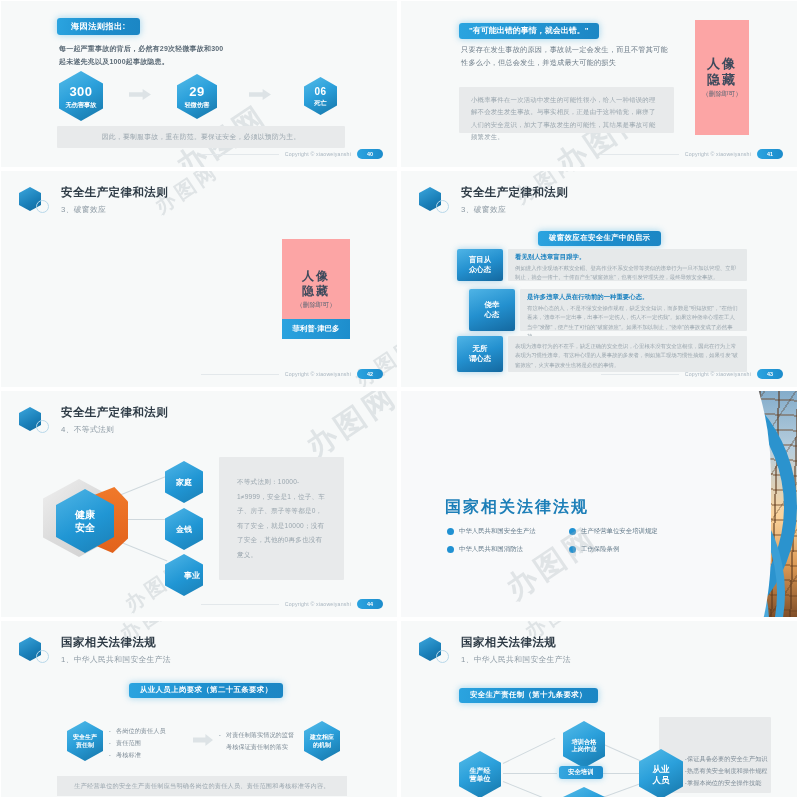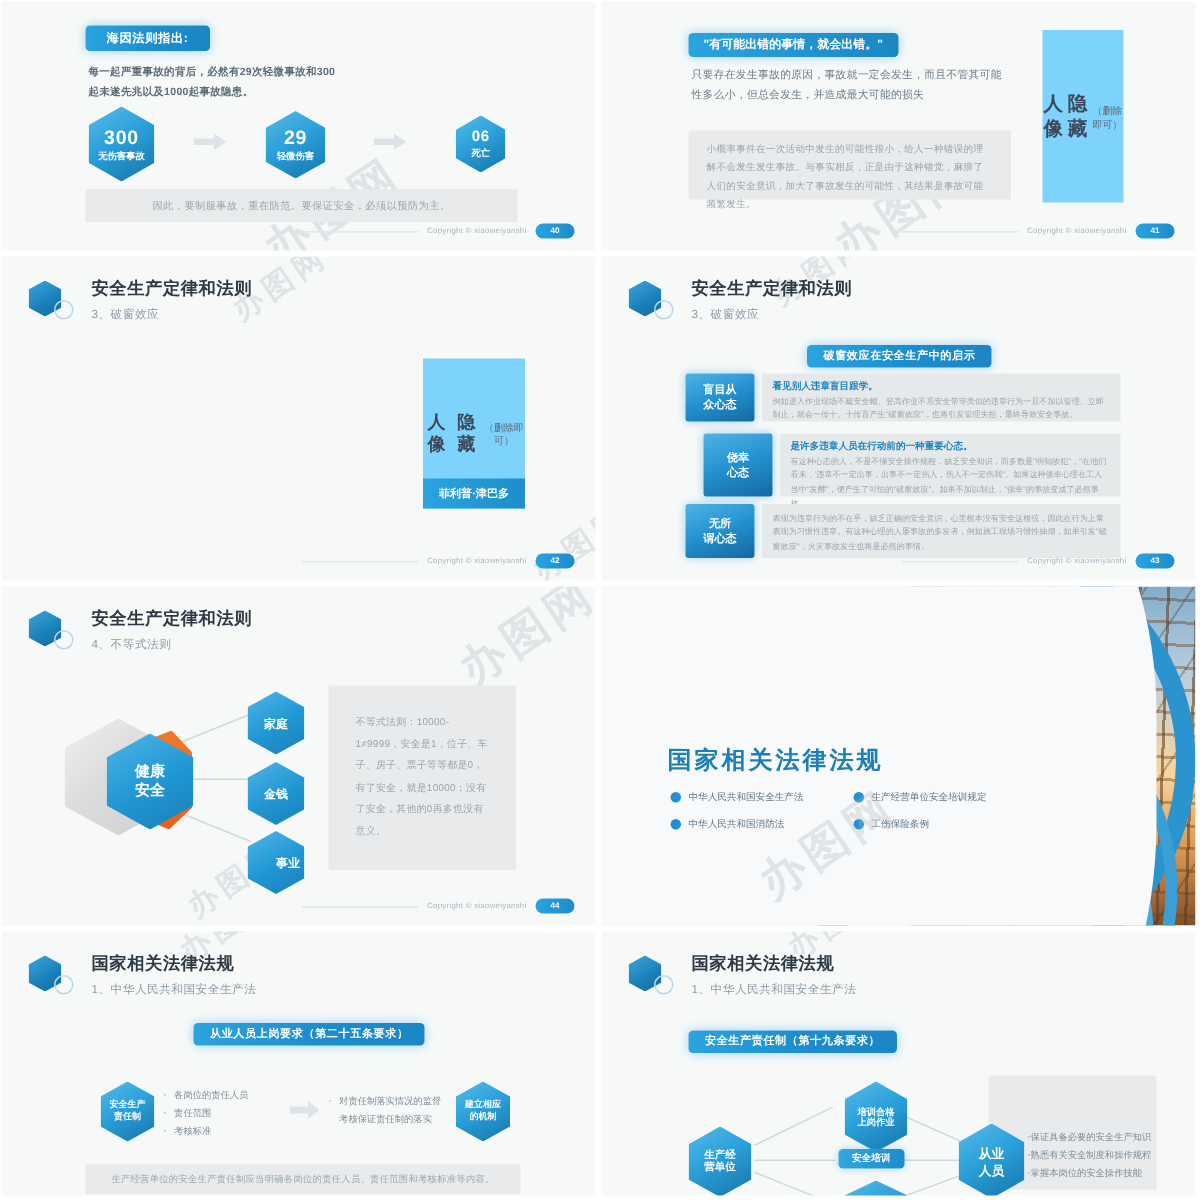--- a/index.html
+++ b/index.html
@@ -98,22 +98,22 @@
   .hexn .sml { font-size: 6.2px; margin-top: 1px; }
 
   .arrow-grey {
     position: absolute; width: 22px; height: 11px;
     background: #dde3e6;
     clip-path: polygon(0% 30%,62% 30%,62% 0%,100% 50%,62% 100%,62% 70%,0% 70%);
   }
 
   
   .portrait {
-    position: absolute; background: #7dd3fc;
-    display: flex; 
+    position: absolute; background: #fca5a5;
+    display: flex; flex-direction: column;
     align-items: center; justify-content: center;
     color: #3d4a5c; text-align: center;
   }
   .portrait .pl { font-size: 13px; font-weight: bold; line-height: 1.25; letter-spacing: 2px; }
   .portrait .ps { font-size: 6.6px; margin-top: 2px; color: #5a6674; }
   .portrait-cap {
     position: absolute; left: 0; right: 0; bottom: 0; height: 20px;
     background: linear-gradient(100deg,#2ba4e0,#1d8dcc);
     color: #fff; font-size: 7.4px; font-weight: bold;
     display: flex; align-items: center; justify-content: center;
@@ -415,21 +415,21 @@
         <div class="hex-ico"></div>
         <div class="hex-ring"></div>
         <div class="hdr-txt">
           <div class="hdr-title">安全生产定律和法则</div>
           <div class="hdr-sub">4、不等式法则</div>
         </div>
       </div>
 
       <div class="deco-hex-a" style="left:42px;top:88px;"></div>
       <div class="deco-hex-b" style="left:93px;top:96px;"></div>
-      <div class="center-hex" style="left:55px;top:98px;white-space:pre-line;margin-left:15px;">健康
+      <div class="center-hex" style="left:55px;top:98px;white-space:pre-line;">健康
 安全</div>
 
       <div class="thin-line" style="left:118px;top:104px;width:52px;transform:rotate(-22deg);"></div>
       <div class="thin-line" style="left:118px;top:128px;width:52px;"></div>
       <div class="thin-line" style="left:118px;top:150px;width:52px;transform:rotate(22deg);"></div>
 
       <div class="small-hex" style="left:164px;top:70px;">家庭</div>
       <div class="small-hex" style="left:164px;top:117px;">金钱</div>
       <div class="small-hex" style="left:164px;top:163px;padding-left:16px;">事业</div>
 

